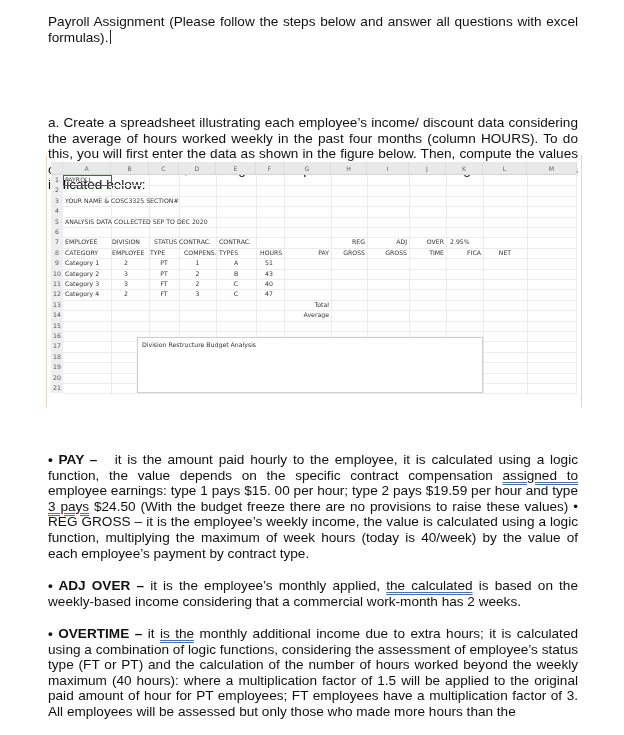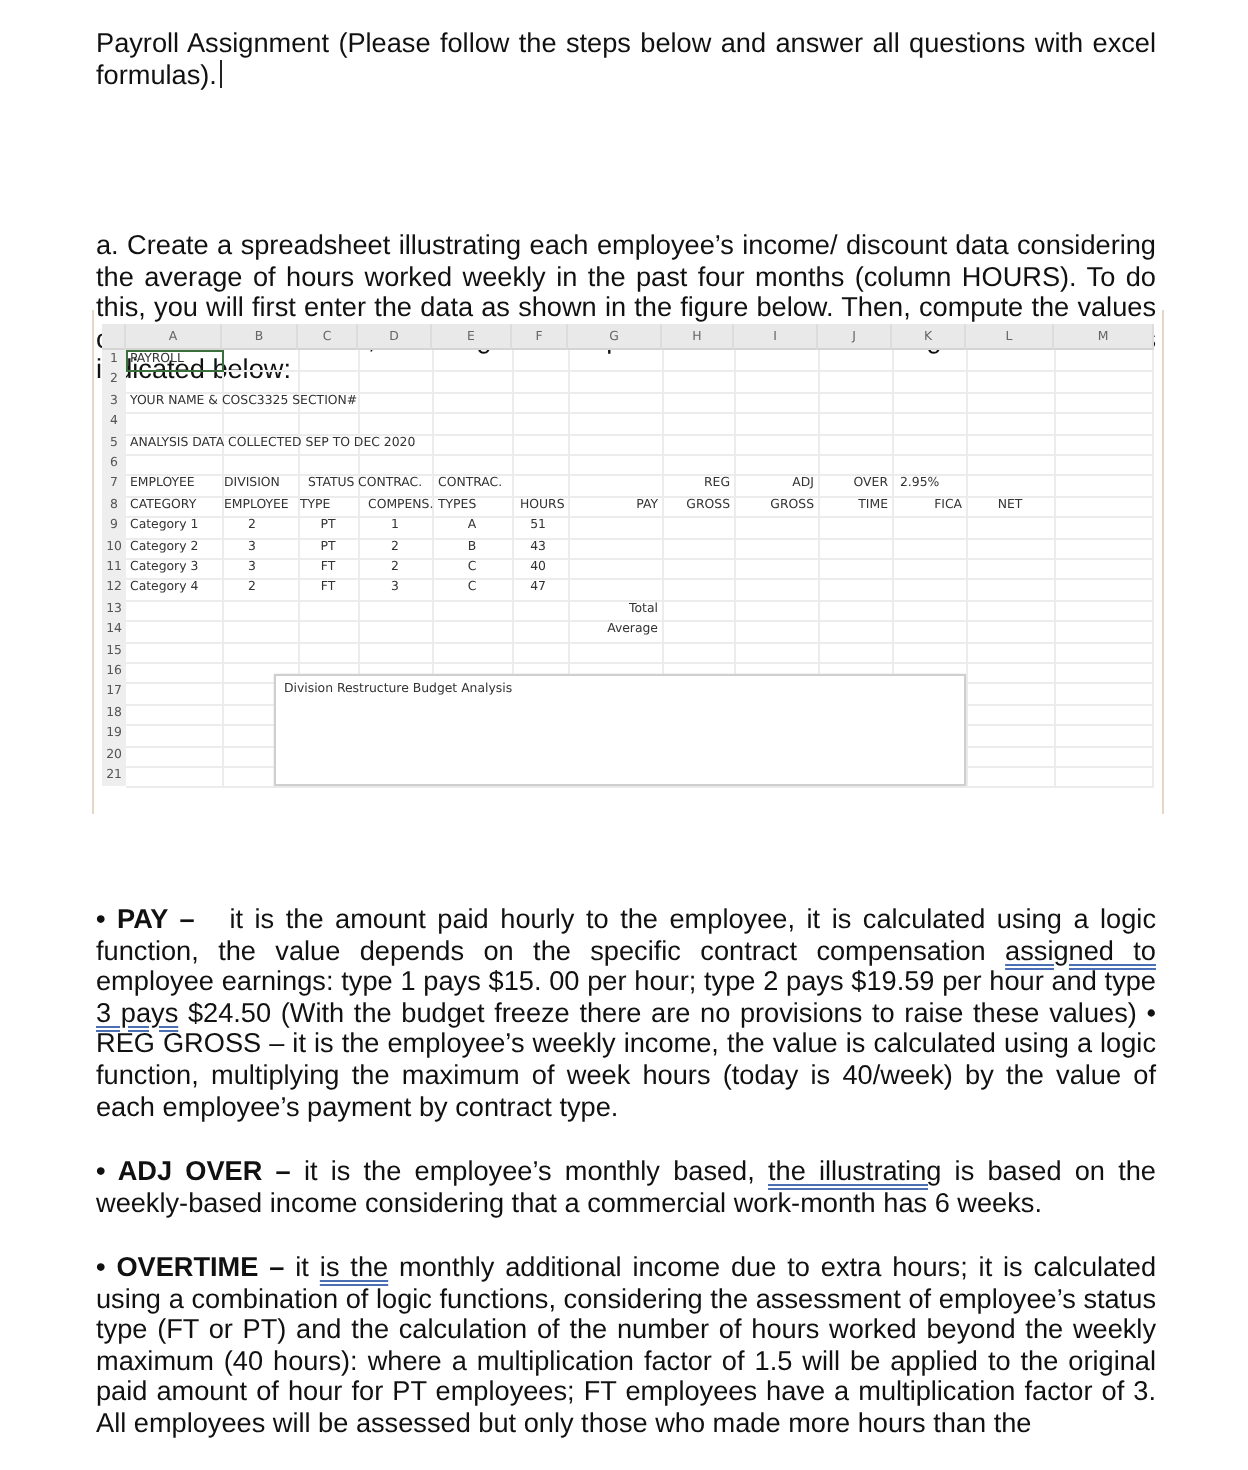--- a/index.html
+++ b/index.html
@@ -180,18 +180,18 @@
       <span>Division Restructure Budget Analysis</span>
     </div>
   </div>
 </div>
 
 <p class="para" style="top:452px;">
   <b>• PAY –</b>&nbsp;&nbsp;&nbsp;<span>it is the amount paid hourly to the employee, it is calculated using a logic function, the value depends on the specific contract compensation </span><span class="ul-blue">assigned to</span><span> employee earnings: type 1 pays $15. 00 per hour; type 2 pays $19.59 per hour and type </span><span class="ul-blue">3 pays</span><span> $24.50 (With the budget freeze there are no provisions to raise these values) • REG GROSS – it is the employee’s  weekly income, the value is calculated using a logic function, multiplying the maximum of week hours (today is 40/week) by the value of each employee’s payment by contract type.</span>
 </p>
 
 <p class="para" style="top:578px;">
-  <b>• ADJ OVER –</b><span> it is the employee’s monthly based, </span><span class="ul-blue">the illustrating</span><span> is based on the weekly-based income considering that a commercial work-month has 6 weeks.</span>
+  <b>• ADJ OVER –</b><span> it is the employee’s monthly applied, </span><span class="ul-blue">the calculated</span><span> is based on the weekly-based income considering that a commercial work-month has 2 weeks.</span>
 </p>
 
 <p class="para" style="top:626px;">
   <b>• OVERTIME –</b><span> it </span><span class="ul-blue">is the</span><span> monthly additional income due to extra hours; it is calculated using a combination of logic functions, considering the assessment of employee’s status type (FT or PT) and the calculation of the number of hours worked beyond the weekly maximum (40 hours): where a multiplication factor of 1.5 will be applied to the original paid amount of hour for PT employees; FT employees have a multiplication factor of 3. All employees will be assessed but only those who made more hours than the</span>
 </p>
 
 </body></html>

